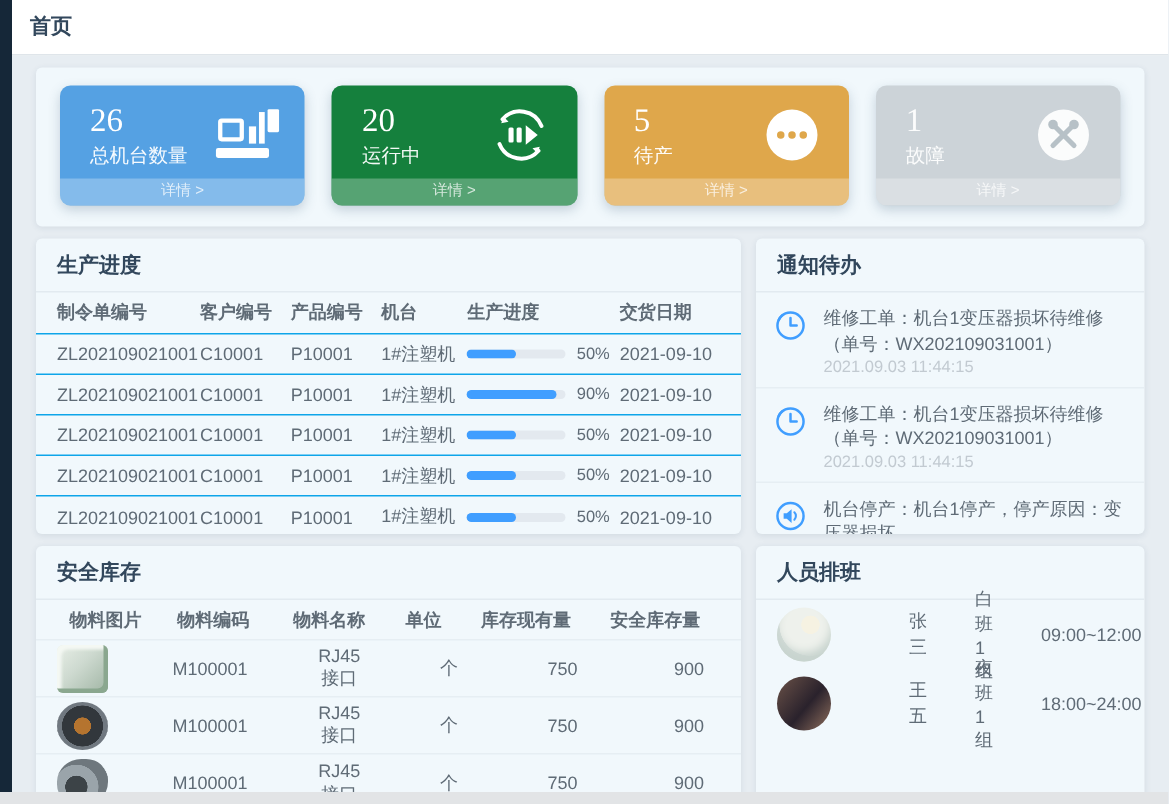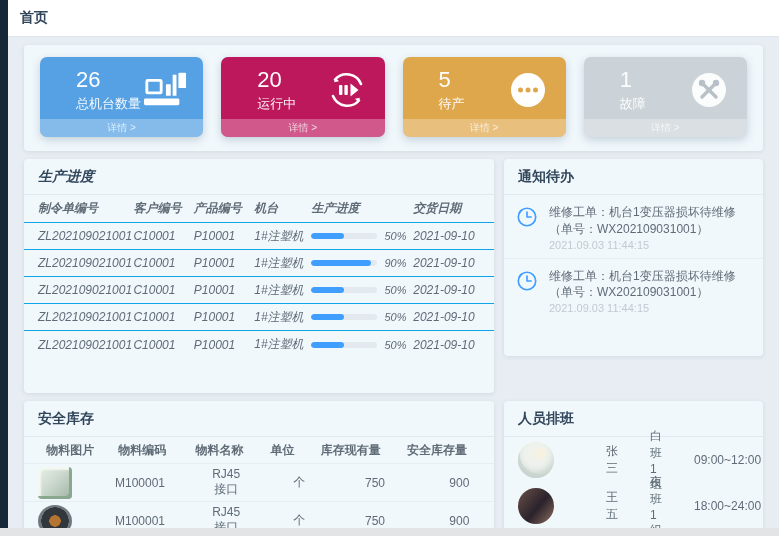--- a/index.html
+++ b/index.html
@@ -31,29 +31,29 @@
     font-size:14px; font-weight:bold; color:#32475c;
     padding:9px 14px 8px 14px; border-bottom:1px solid #e2eaf0;
   }
 
   
   .cards-panel { grid-column:1 / -1; padding:12px 16px 14px 16px; display:flex; gap:18px; }
   .card {
     flex:1; border-radius:7px; overflow:hidden; box-shadow:0 3px 8px rgba(60,90,120,0.25);
     display:flex; flex-direction:column; cursor:default;
   }
-  .card-main { flex:1; display:flex; align-items:center; justify-content:space-between; padding:10px 16px 6px 36px; height:60px; }
+  .card-main { flex:1; display:flex; align-items:center; justify-content:space-between; padding:10px 16px 6px 20px; height:60px;font-family:Liberation Serif, serif; }
   .card-num { font-size:22px; color:#ffffff; line-height:1.2; }
   .card-label { font-size:13px; color:rgba(255,255,255,0.95); margin-top:2px; }
   .card-foot {
     height:18px; background:rgba(255,255,255,0.28); color:rgba(255,255,255,0.75);
     font-size:10px; text-align:center; line-height:18px; cursor:pointer;
   }
   .card-blue  { background:#55a1e3; }
-  .card-green { background:#be185d; }
+  .card-green { background:#15803d; }
   .card-amber { background:#dfa74b; }
   .card-gray  { background:#ccd3d8; }
   .card-gray .card-num, .card-gray .card-label { color:rgba(255,255,255,0.92); }
   .card-icon { width:44px; height:40px; display:flex; align-items:center; justify-content:center; }
 
   
   .trow { display:flex; align-items:center; padding:0 14px; }
   .thead { font-weight:bold; color:#39495a; font-size:12px; }
   .trow .c { font-size:12px; color:#5f6b76; }
   .prod-head, .prod-row { border-bottom:1px solid #0ea5e9; }
@@ -97,21 +97,21 @@
   .sch-row { display:flex; align-items:center; padding:5px 14px; height:46px;gap:32px; }
   .avatar { width:36px; height:36px; border-radius:50%; flex:0 0 36px; }
   .zhang-san-avatar { background:radial-gradient(circle at 62% 32%, #f6f2e2 0 18%, #eef1ec 19% 62%, #d3dcd8 63%); box-shadow:inset 0 -6px 6px #c8d4cf; }
   .li-si-avatar { background:radial-gradient(circle at 50% 58%, #f6ecc9 0 34%, #f2b9c1 35% 85%, #eaa6b0 86%); }
   .wang-wu-avatar { background:linear-gradient(130deg,#6b5248 0%,#2a222c 55%,#90705e 100%); }
   .sch-name { font-size:12px; color:#5f6b76; width:62px; margin-left:20px; }
   .sch-shift { font-size:12px; color:#5f6b76; width:74px; }
   .sch-time { font-size:12px; color:#5f6b76; margin-left:auto; padding-right:8px; }
 
   
-  .prod-panel { height:234px;font-style:italic; }
+  .prod-panel { height:197px; }
   .noti-panel { height:197px; }
   .inv-panel  { height:175px; }
   .sch-panel  { height:175px; }
 </style>
 </head>
 <body>
 
 <div class="side-sliver"></div>
 
 <div class="topbar">
@@ -305,20 +305,31 @@
     <circle cx="12" cy="12" r="9.5" fill="none" stroke="#409eff" stroke-width="1.8"></circle>
     <path d="M12 6.5 V12 H16.5" fill="none" stroke="#409eff" stroke-width="1.8" stroke-linecap="round" stroke-linejoin="round"></path>
     <path d="M3.5 8 A10 10 0 0 1 6 4.5" fill="none" stroke="#409eff" stroke-width="1.8" stroke-linecap="round"></path>
   </svg></span>
     <div>
       <div class="noti-text">维修工单：机台1变压器损坏待维修（单号：WX202109031001）</div>
       <div class="noti-time">2021.09.03 11:44:15</div>
     </div>
   </div>
 
+  <div class="noti-item">
+    <span class="noti-icon"><svg viewBox="0 0 24 24" width="22" height="22">
+    <circle cx="12" cy="12" r="9.5" fill="none" stroke="#409eff" stroke-width="1.8"></circle>
+    <path d="M7 10 v4 h2.3 L12.8 17 V7 L9.3 10 Z" fill="#409eff"></path>
+    <path d="M14.8 9.3 a3.8 3.8 0 0 1 0 5.4" fill="none" stroke="#409eff" stroke-width="1.5" stroke-linecap="round"></path>
+  </svg></span>
+    <div>
+      <div class="noti-text">机台停产：机台1停产，停产原因：变压器损坏</div>
+
+    </div>
+  </div>
 
 </div>
   </div>
 
   <div class="panel inv-panel">
     <div class="panel-title">安全库存</div>
     <div class="trow thead inv-head">
       <div class="c ci-img">物料图片</div>
       <div class="c ci-code">物料编码</div>
       <div class="c ci-name">物料名称</div>

